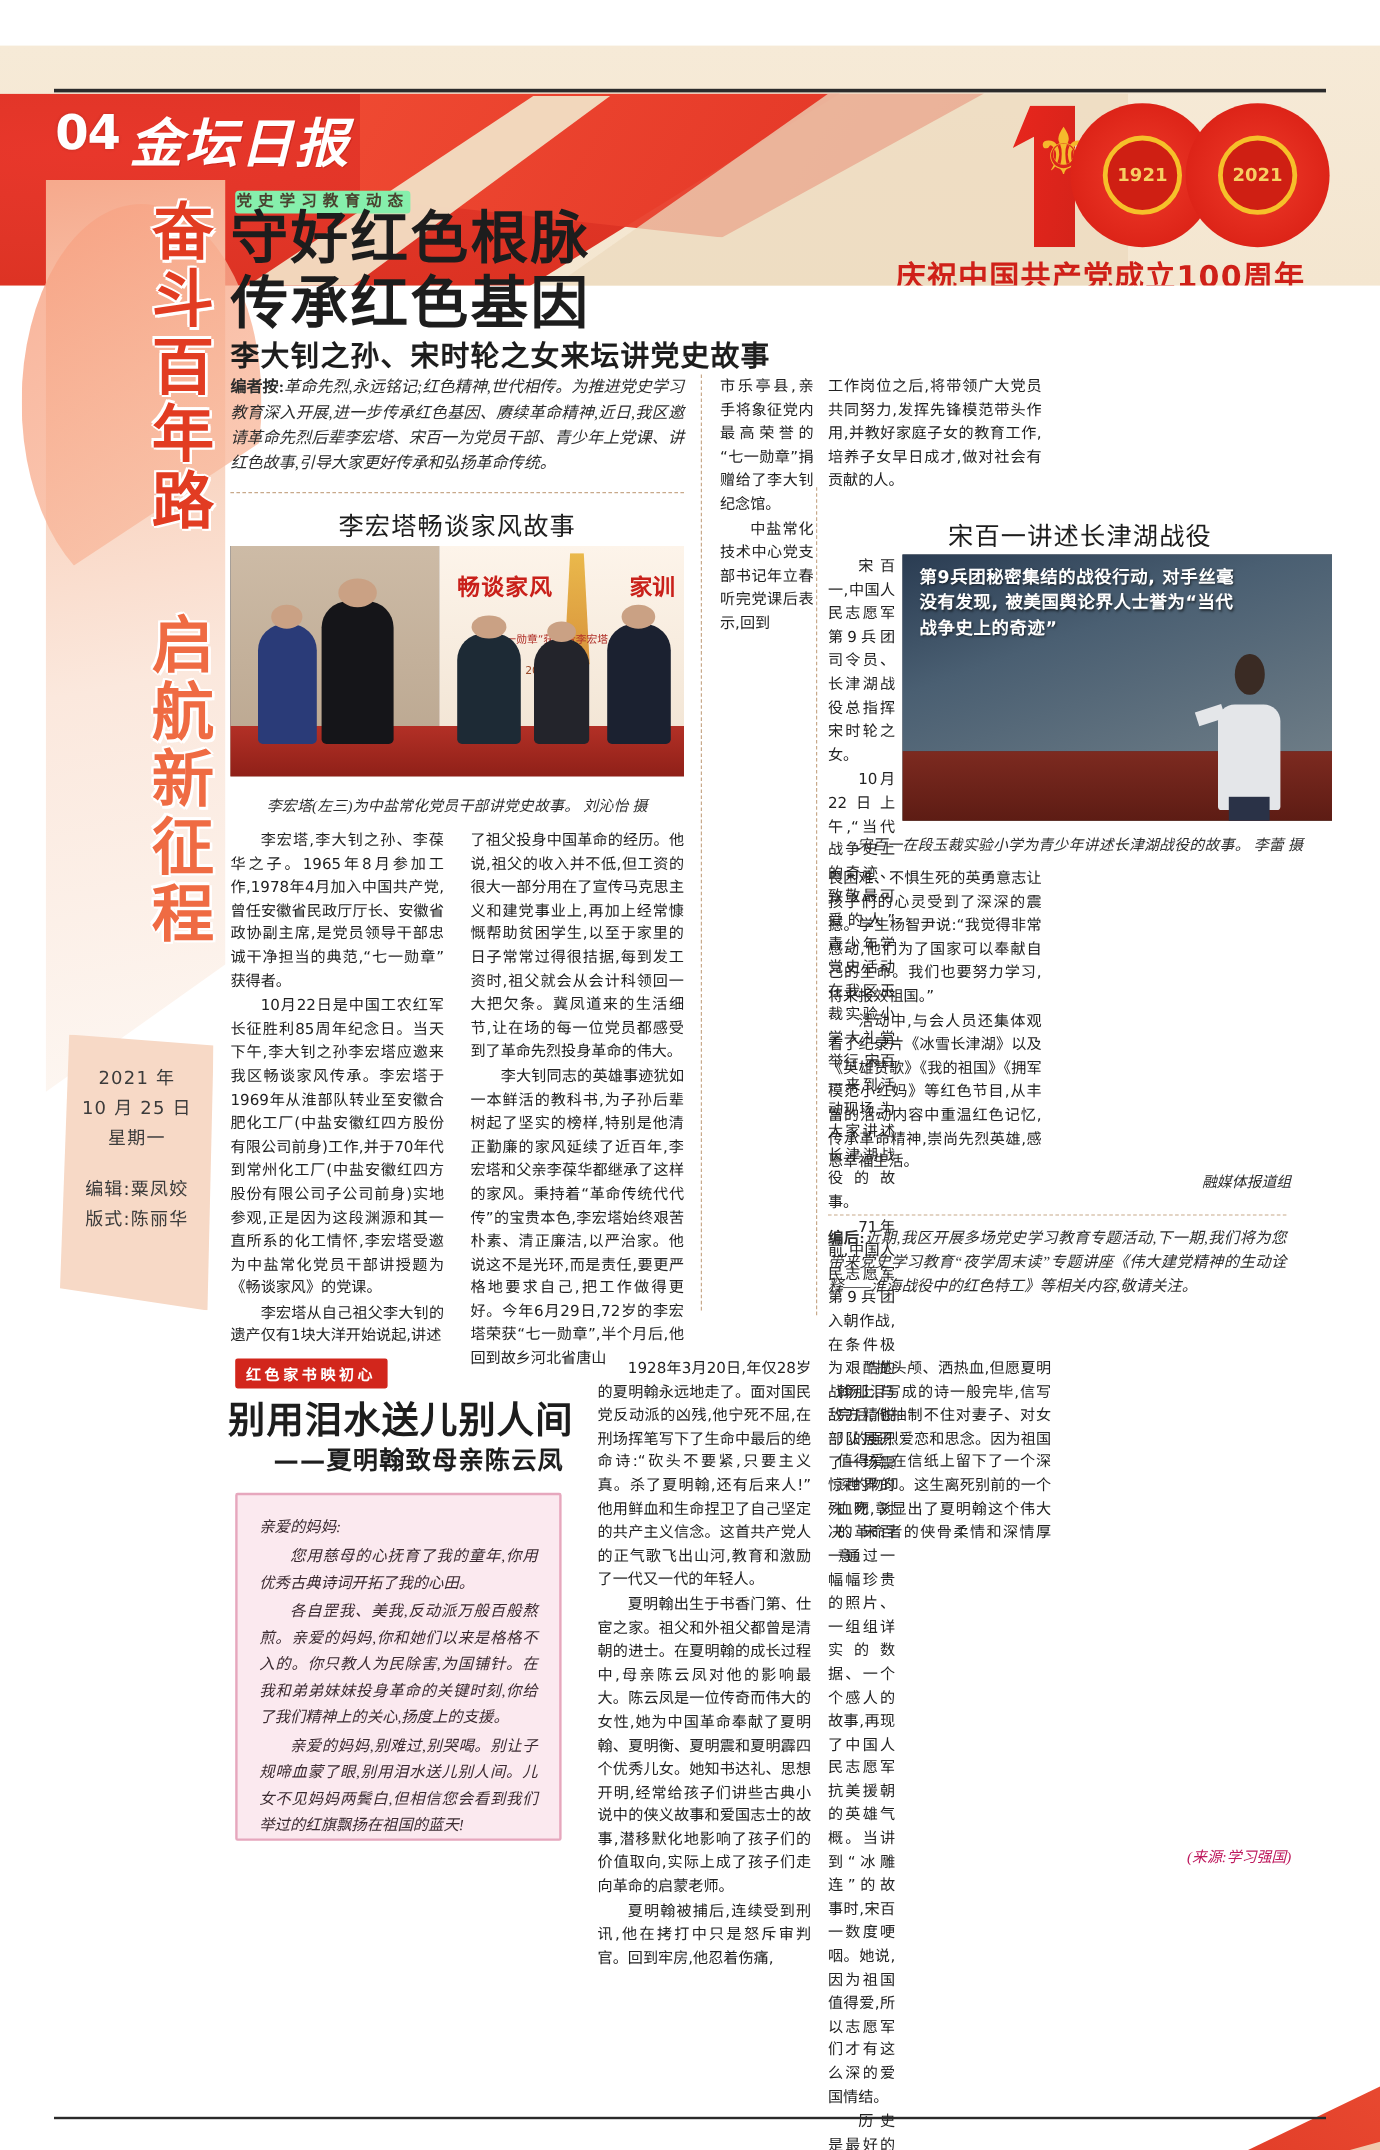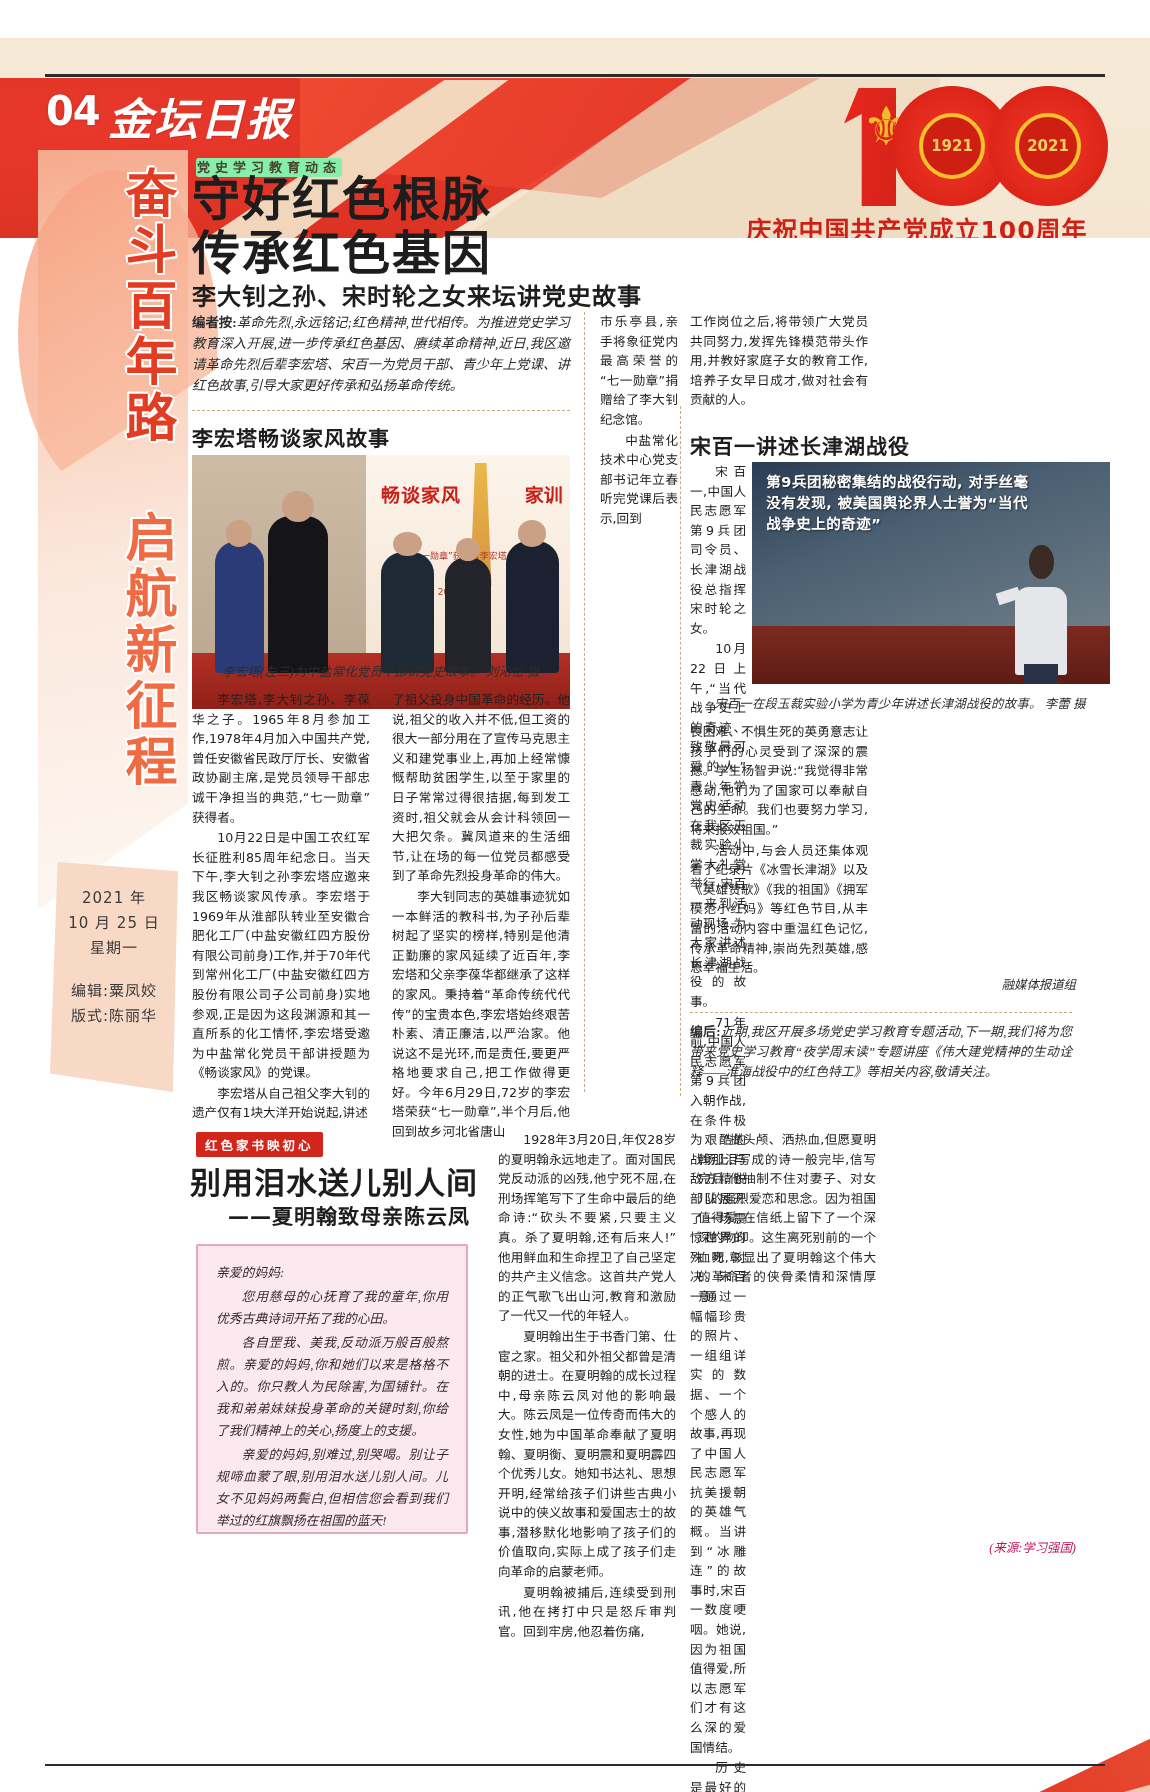--- a/index.html
+++ b/index.html
@@ -170,28 +170,29 @@
     text-align: justify; font-style: italic;
   }
   .editor-note b { font-style: normal; font-weight: 700; }
   .dash-rule {
     position: absolute; left: 0; top: 98px; width: 378px;
     border-top: 1.5px dashed #c8a98a;
   }
 
   .sec-title {
     position: absolute; font-family: "DejaVu Sans", sans-serif;
-    font-weight: 700; font-size: 21px; color: #1d1d1d; letter-spacing: 1px;
+    font-weight: 400; font-size: 21px; color: #1d1d1d; letter-spacing: 1px;
+    text-align: center;
   }
   .sec-title.a { left: 0; top: 110px; width: 378px; }
   .sec-title.b { left: 498px; top: 118px; width: 420px; }
 
   
   .photo1 {
-    position: absolute; left: 0; top: 143px; width: 378px; height: 254px;
+    position: absolute; left: 0; top: 143px; width: 378px; height: 192px;
     background: linear-gradient(180deg,#4c4a4e 0%, #3b3a3d 60%, #8c2b22 100%);
     overflow: hidden;
   }
   .p1-wall { position:absolute; left:0; top:0; width:46%; height:100%; background:linear-gradient(180deg,#cdbba6,#b9a58e); }
   .p1-screen { position:absolute; left:46%; top:0; width:54%; height:78%; background:linear-gradient(180deg,#fdf4ea,#f3e6d6); }
   .p1-banner {
     position:absolute; left:50%; top:10%; font-family:"DejaVu Sans",sans-serif;
     font-weight:700; font-size:19px; color:#c9201a; letter-spacing:1px;
   }
   .p1-banner2 { position:absolute; left:88%; top:10%; font-family:"DejaVu Sans",sans-serif; font-weight:700; font-size:19px; color:#c9201a; }

